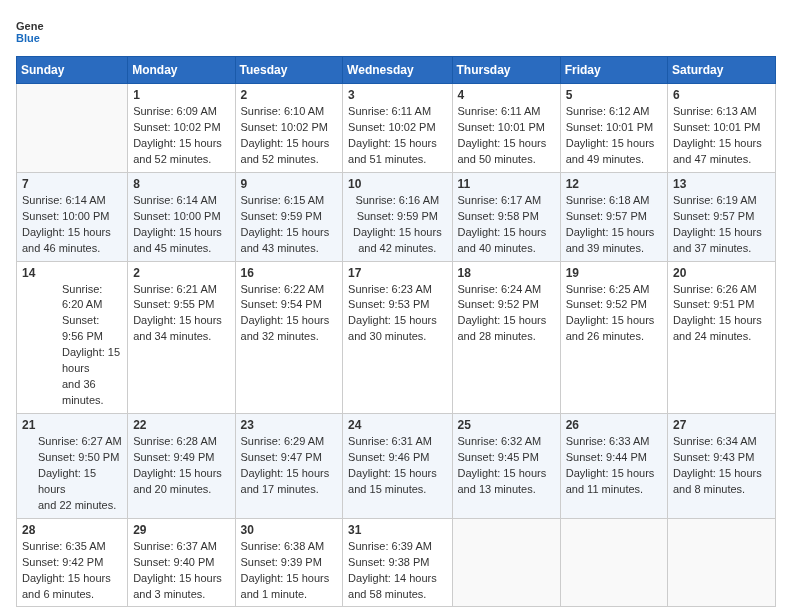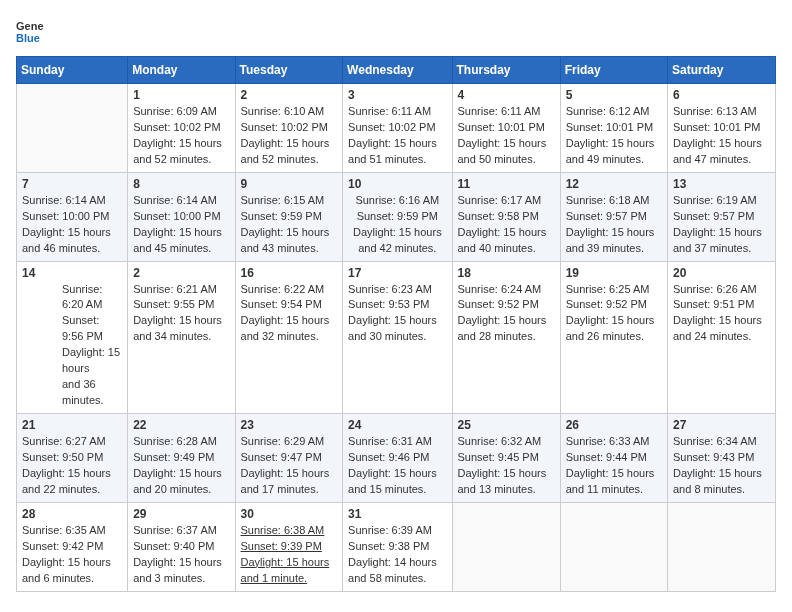--- a/index.html
+++ b/index.html
@@ -253,21 +253,21 @@
           <div class="day-num">20</div>
           <div class="cell-info" style="white-space: pre-line;">Sunrise: 6:26 AM
 Sunset: 9:51 PM
 Daylight: 15 hours
 and 24 minutes.</div>
         </td>
       </tr>
       <tr class="alt-row">
         <td>
           <div class="day-num">21</div>
-          <div class="cell-info" style="white-space: pre-line;">Sunrise: 6:27 AM
+          <div class="cell-info" style="white-space: pre-line; margin-left: 16px;">Sunrise: 6:27 AM
 Sunset: 9:50 PM
 Daylight: 15 hours
 and 22 minutes.</div>
         </td>
         <td>
           <div class="day-num">22</div>
           <div class="cell-info" style="white-space: pre-line;">Sunrise: 6:28 AM
 Sunset: 9:49 PM
 Daylight: 15 hours
 and 20 minutes.</div>
@@ -318,21 +318,21 @@
         </td>
         <td>
           <div class="day-num">29</div>
           <div class="cell-info" style="white-space: pre-line;">Sunrise: 6:37 AM
 Sunset: 9:40 PM
 Daylight: 15 hours
 and 3 minutes.</div>
         </td>
         <td>
           <div class="day-num">30</div>
-          <div class="cell-info" style="white-space: pre-line; text-decoration: underline;">Sunrise: 6:38 AM
+          <div class="cell-info" style="white-space: pre-line;">Sunrise: 6:38 AM
 Sunset: 9:39 PM
 Daylight: 15 hours
 and 1 minute.</div>
         </td>
         <td>
           <div class="day-num">31</div>
           <div class="cell-info" style="white-space: pre-line;">Sunrise: 6:39 AM
 Sunset: 9:38 PM
 Daylight: 14 hours
 and 58 minutes.</div>

